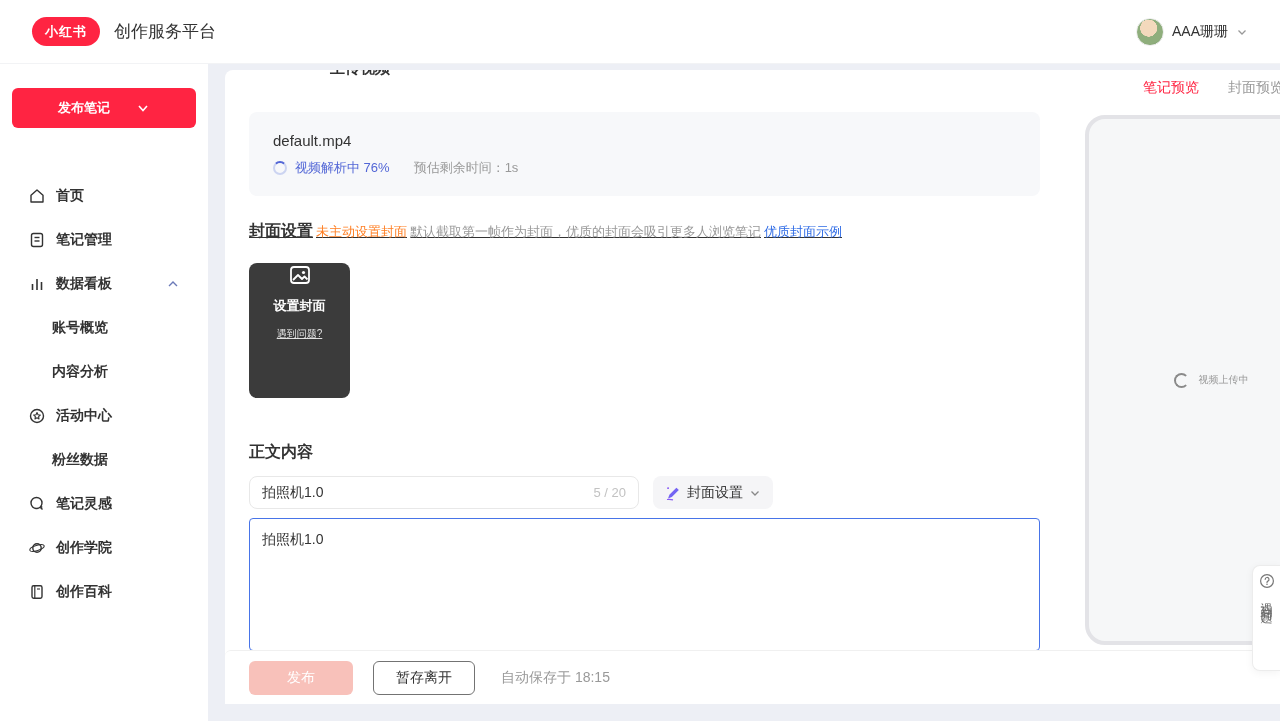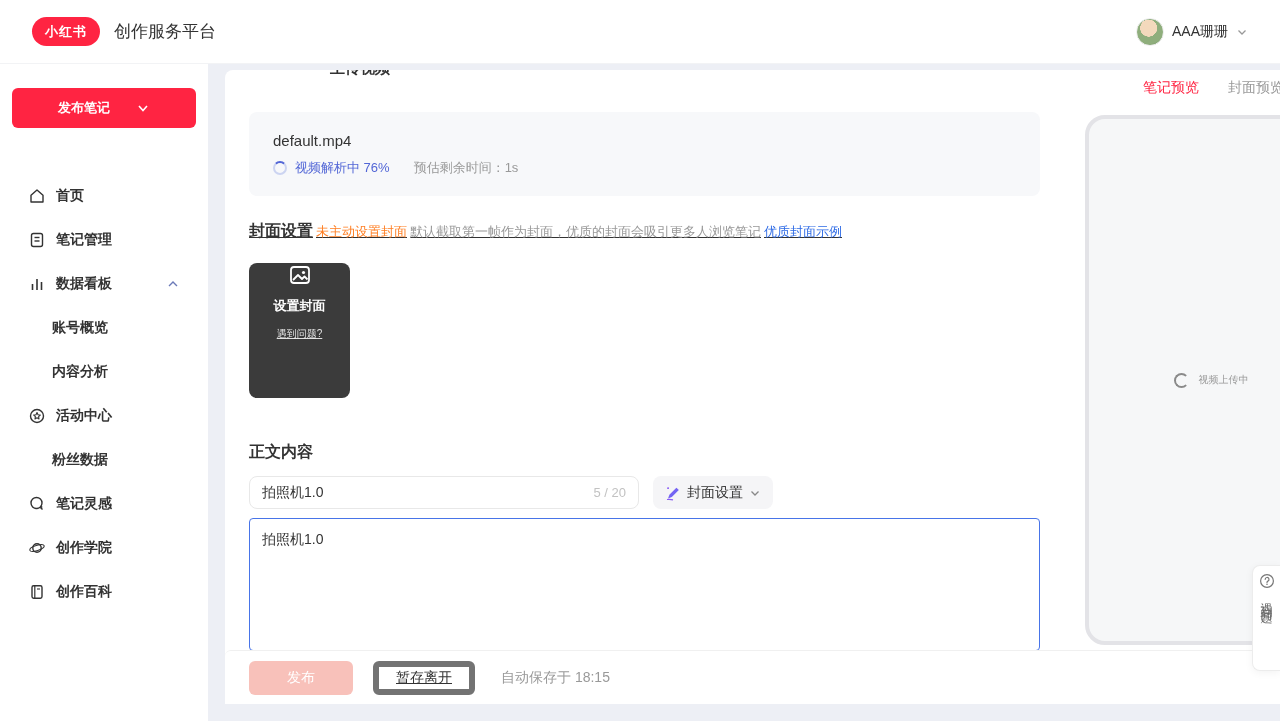--- a/index.html
+++ b/index.html
@@ -109,22 +109,22 @@
   }
   .footer-bar {
     position:absolute; left:0; top:580px; width:1055px; height:54px;
     background:#fff; border-top:1px solid #f0f0f0; display:flex; align-items:center;border-radius:6px;
   }
   .publish-submit {
     margin-left:24px; width:104px; height:34px; border:none; border-radius:6px;
     background:#f8c1ba; color:#fff; font-size:14px; cursor:not-allowed; font-family:inherit;
   }
   .save-exit {
-    margin-left:20px; width:102px; height:34px; border:6px solid #737373; border-radius:6px;
-    background:#fff; color:#333; font-size:14px; cursor:pointer; font-family:inherit;text-decoration:underline;
+    margin-left:20px; width:102px; height:34px; border:1px solid #737373; border-radius:6px;
+    background:#fff; color:#333; font-size:14px; cursor:pointer; font-family:inherit;
   }
   .autosave { margin-left:26px; font-size:14px; color:#999; }
   
   .preview-tabs {
     position:absolute; left:918px; top:9px; display:flex; gap:29px; font-size:14px;
   }
   .ptab { cursor:pointer; color:#999; white-space:nowrap; }
   .ptab.active { color:#ff2442; }
   .phone-frame {
     position:absolute; left:860px; top:45px; width:252px; height:530px;

